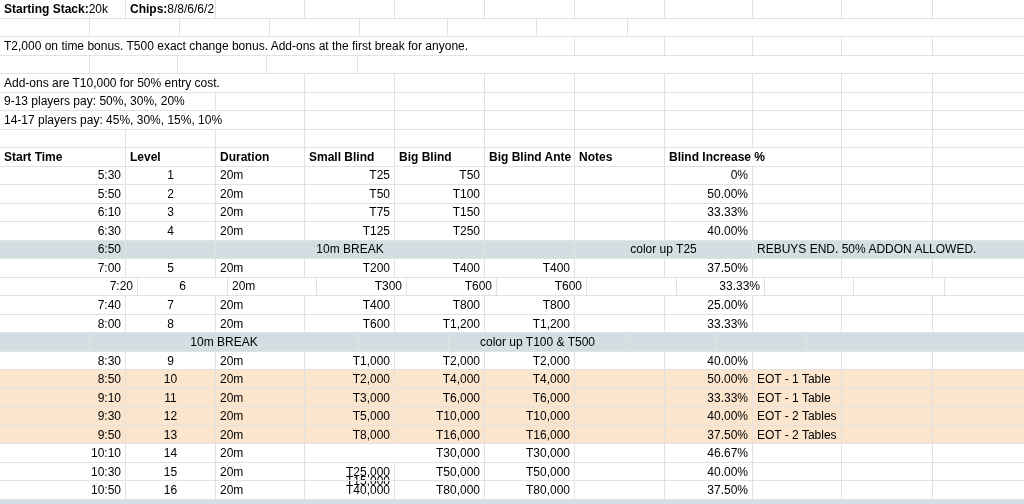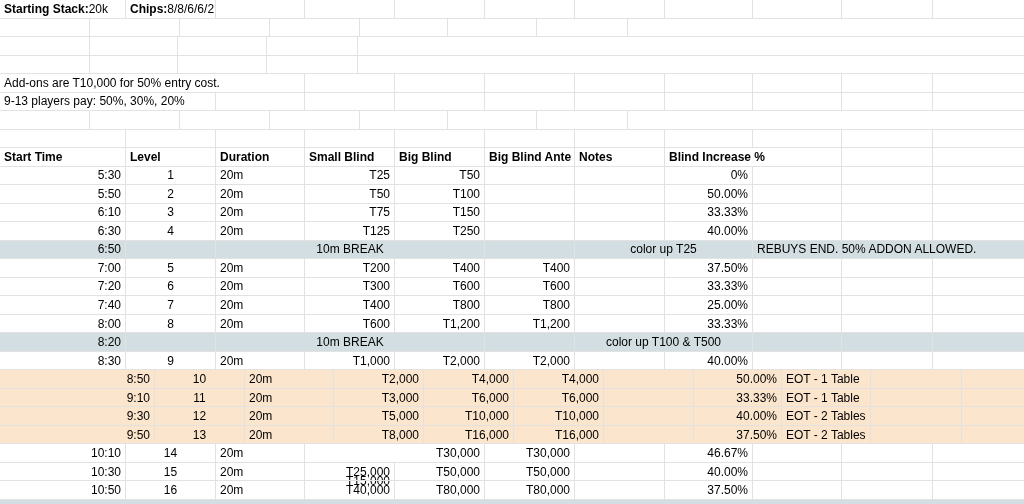--- a/index.html
+++ b/index.html
@@ -19,21 +19,21 @@
   .row {
     display: flex;
     flex-direction: row;
     flex: 0 0 auto;
     height: 18.52px;
     box-sizing: border-box;
     border-bottom: 1px solid var(--grid, #e2e2e2);
     background: transparent;
   }
   .row.break-row { background: var(--break-bg, #d3dee3); }
-  .row.hl { background: var(--hl-bg, #fce5cd); padding-left: 29px; }
+  .row.hl { background: var(--hl-bg, #fce5cd); }
   .cell {
     box-sizing: border-box;
     height: 100%;
     display: flex;
     align-items: center;
     white-space: nowrap;
     overflow: visible;
     border-right: 1px solid var(--grid, #e2e2e2);
     flex-shrink: 0;
   }
@@ -73,20 +73,23 @@
       </div><div class="row">
         <div class="cell al" style="width: 90px; flex: 0 0 90px;"></div>
         <div class="cell al" style="width: 90px; flex: 0 0 90px;"></div>
         <div class="cell al" style="width: 90px; flex: 0 0 90px;"></div>
         <div class="cell al" style="width: 90px; flex: 0 0 90px;"></div>
         <div class="cell al" style="width: 88px; flex: 0 0 88px;"></div>
         <div class="cell al" style="width: 89px; flex: 0 0 89px;"></div>
         <div class="cell al" style="width: 91px; flex: 0 0 91px;"></div>
         <div class="cell al no-r" style="width: 91px; flex: 0 0 91px;"></div>
       </div><div class="row">
+        <div class="cell al" style="width: 575px; flex: 0 0 575px;">
+          <span>T2,000 on time bonus. T500 exact change bonus. Add-ons at the first break for anyone.</span>
+        </div>
         <div class="cell al" style="width: 90px; flex: 0 0 90px;"></div>
         <div class="cell al" style="width: 88px; flex: 0 0 88px;"></div>
         <div class="cell al" style="width: 89px; flex: 0 0 89px;"></div>
         <div class="cell al" style="width: 91px; flex: 0 0 91px;"></div>
         <div class="cell al no-r" style="width: 91px; flex: 0 0 91px;"></div>
       </div><div class="row">
         <div class="cell al" style="width: 90px; flex: 0 0 90px;"></div>
         <div class="cell al" style="width: 88px; flex: 0 0 88px;"></div>
         <div class="cell al" style="width: 89px; flex: 0 0 89px;"></div>
         <div class="cell al" style="width: 91px; flex: 0 0 91px;"></div>
@@ -110,20 +113,23 @@
         <div class="cell al" style="width: 89px; flex: 0 0 89px;"></div>
         <div class="cell al" style="width: 90px; flex: 0 0 90px;"></div>
         <div class="cell al" style="width: 90px; flex: 0 0 90px;"></div>
         <div class="cell al" style="width: 90px; flex: 0 0 90px;"></div>
         <div class="cell al" style="width: 90px; flex: 0 0 90px;"></div>
         <div class="cell al" style="width: 88px; flex: 0 0 88px;"></div>
         <div class="cell al" style="width: 89px; flex: 0 0 89px;"></div>
         <div class="cell al" style="width: 91px; flex: 0 0 91px;"></div>
         <div class="cell al no-r" style="width: 91px; flex: 0 0 91px;"></div>
       </div><div class="row">
+        <div class="cell al" style="width: 305px; flex: 0 0 305px;">
+          <span>14-17 players pay: 45%, 30%, 15%, 10%</span>
+        </div>
         <div class="cell al" style="width: 90px; flex: 0 0 90px;"></div>
         <div class="cell al" style="width: 90px; flex: 0 0 90px;"></div>
         <div class="cell al" style="width: 90px; flex: 0 0 90px;"></div>
         <div class="cell al" style="width: 90px; flex: 0 0 90px;"></div>
         <div class="cell al" style="width: 88px; flex: 0 0 88px;"></div>
         <div class="cell al" style="width: 89px; flex: 0 0 89px;"></div>
         <div class="cell al" style="width: 91px; flex: 0 0 91px;"></div>
         <div class="cell al no-r" style="width: 91px; flex: 0 0 91px;"></div>
       </div><div class="row">
         <div class="cell al" style="width: 126px; flex: 0 0 126px;"></div>
@@ -323,21 +329,21 @@
         </div>
         <div class="cell ar" style="width: 88px; flex: 0 0 88px;">
           <span>37.50%</span>
         </div>
         <div class="cell al" style="width: 89px; flex: 0 0 89px;">
           <span></span>
         </div>
         <div class="cell al" style="width: 91px; flex: 0 0 91px;"></div>
         <div class="cell al no-r" style="width: 91px; flex: 0 0 91px;"></div>
       </div><div class="row">
-        <div class="cell ar" style="width: 126px; flex: 0 0 126px;">
+        <div class="cell ar" style="width: 126px; flex: 0 0 126px; margin-left: 12px;">
           <span>7:20</span>
         </div>
         <div class="cell ac" style="width: 90px; flex: 0 0 90px;">
           <span>6</span>
         </div>
         <div class="cell al" style="width: 89px; flex: 0 0 89px;">
           <span>20m</span>
         </div>
         <div class="cell ar" style="width: 90px; flex: 0 0 90px;">
           <span>T300</span>
@@ -413,23 +419,20 @@
         </div>
         <div class="cell ar" style="width: 88px; flex: 0 0 88px;">
           <span>33.33%</span>
         </div>
         <div class="cell al" style="width: 89px; flex: 0 0 89px;">
           <span></span>
         </div>
         <div class="cell al" style="width: 91px; flex: 0 0 91px;"></div>
         <div class="cell al no-r" style="width: 91px; flex: 0 0 91px;"></div>
       </div><div class="row break-row">
-        <div class="cell ar" style="width: 126px; flex: 0 0 126px;">
-          <span>8:20</span>
-        </div>
         <div class="cell al" style="width: 90px; flex: 0 0 90px;"></div>
         <div class="cell ac" style="width: 269px; flex: 0 0 269px;">
           <span>10m BREAK</span>
         </div>
         <div class="cell al" style="width: 90px; flex: 0 0 90px;"></div>
         <div class="cell ac" style="width: 178px; flex: 0 0 178px;">
           <span>color up T100 &amp; T500</span>
         </div>
         <div class="cell al" style="width: 89px; flex: 0 0 89px;"></div>
         <div class="cell al" style="width: 91px; flex: 0 0 91px;"></div>

